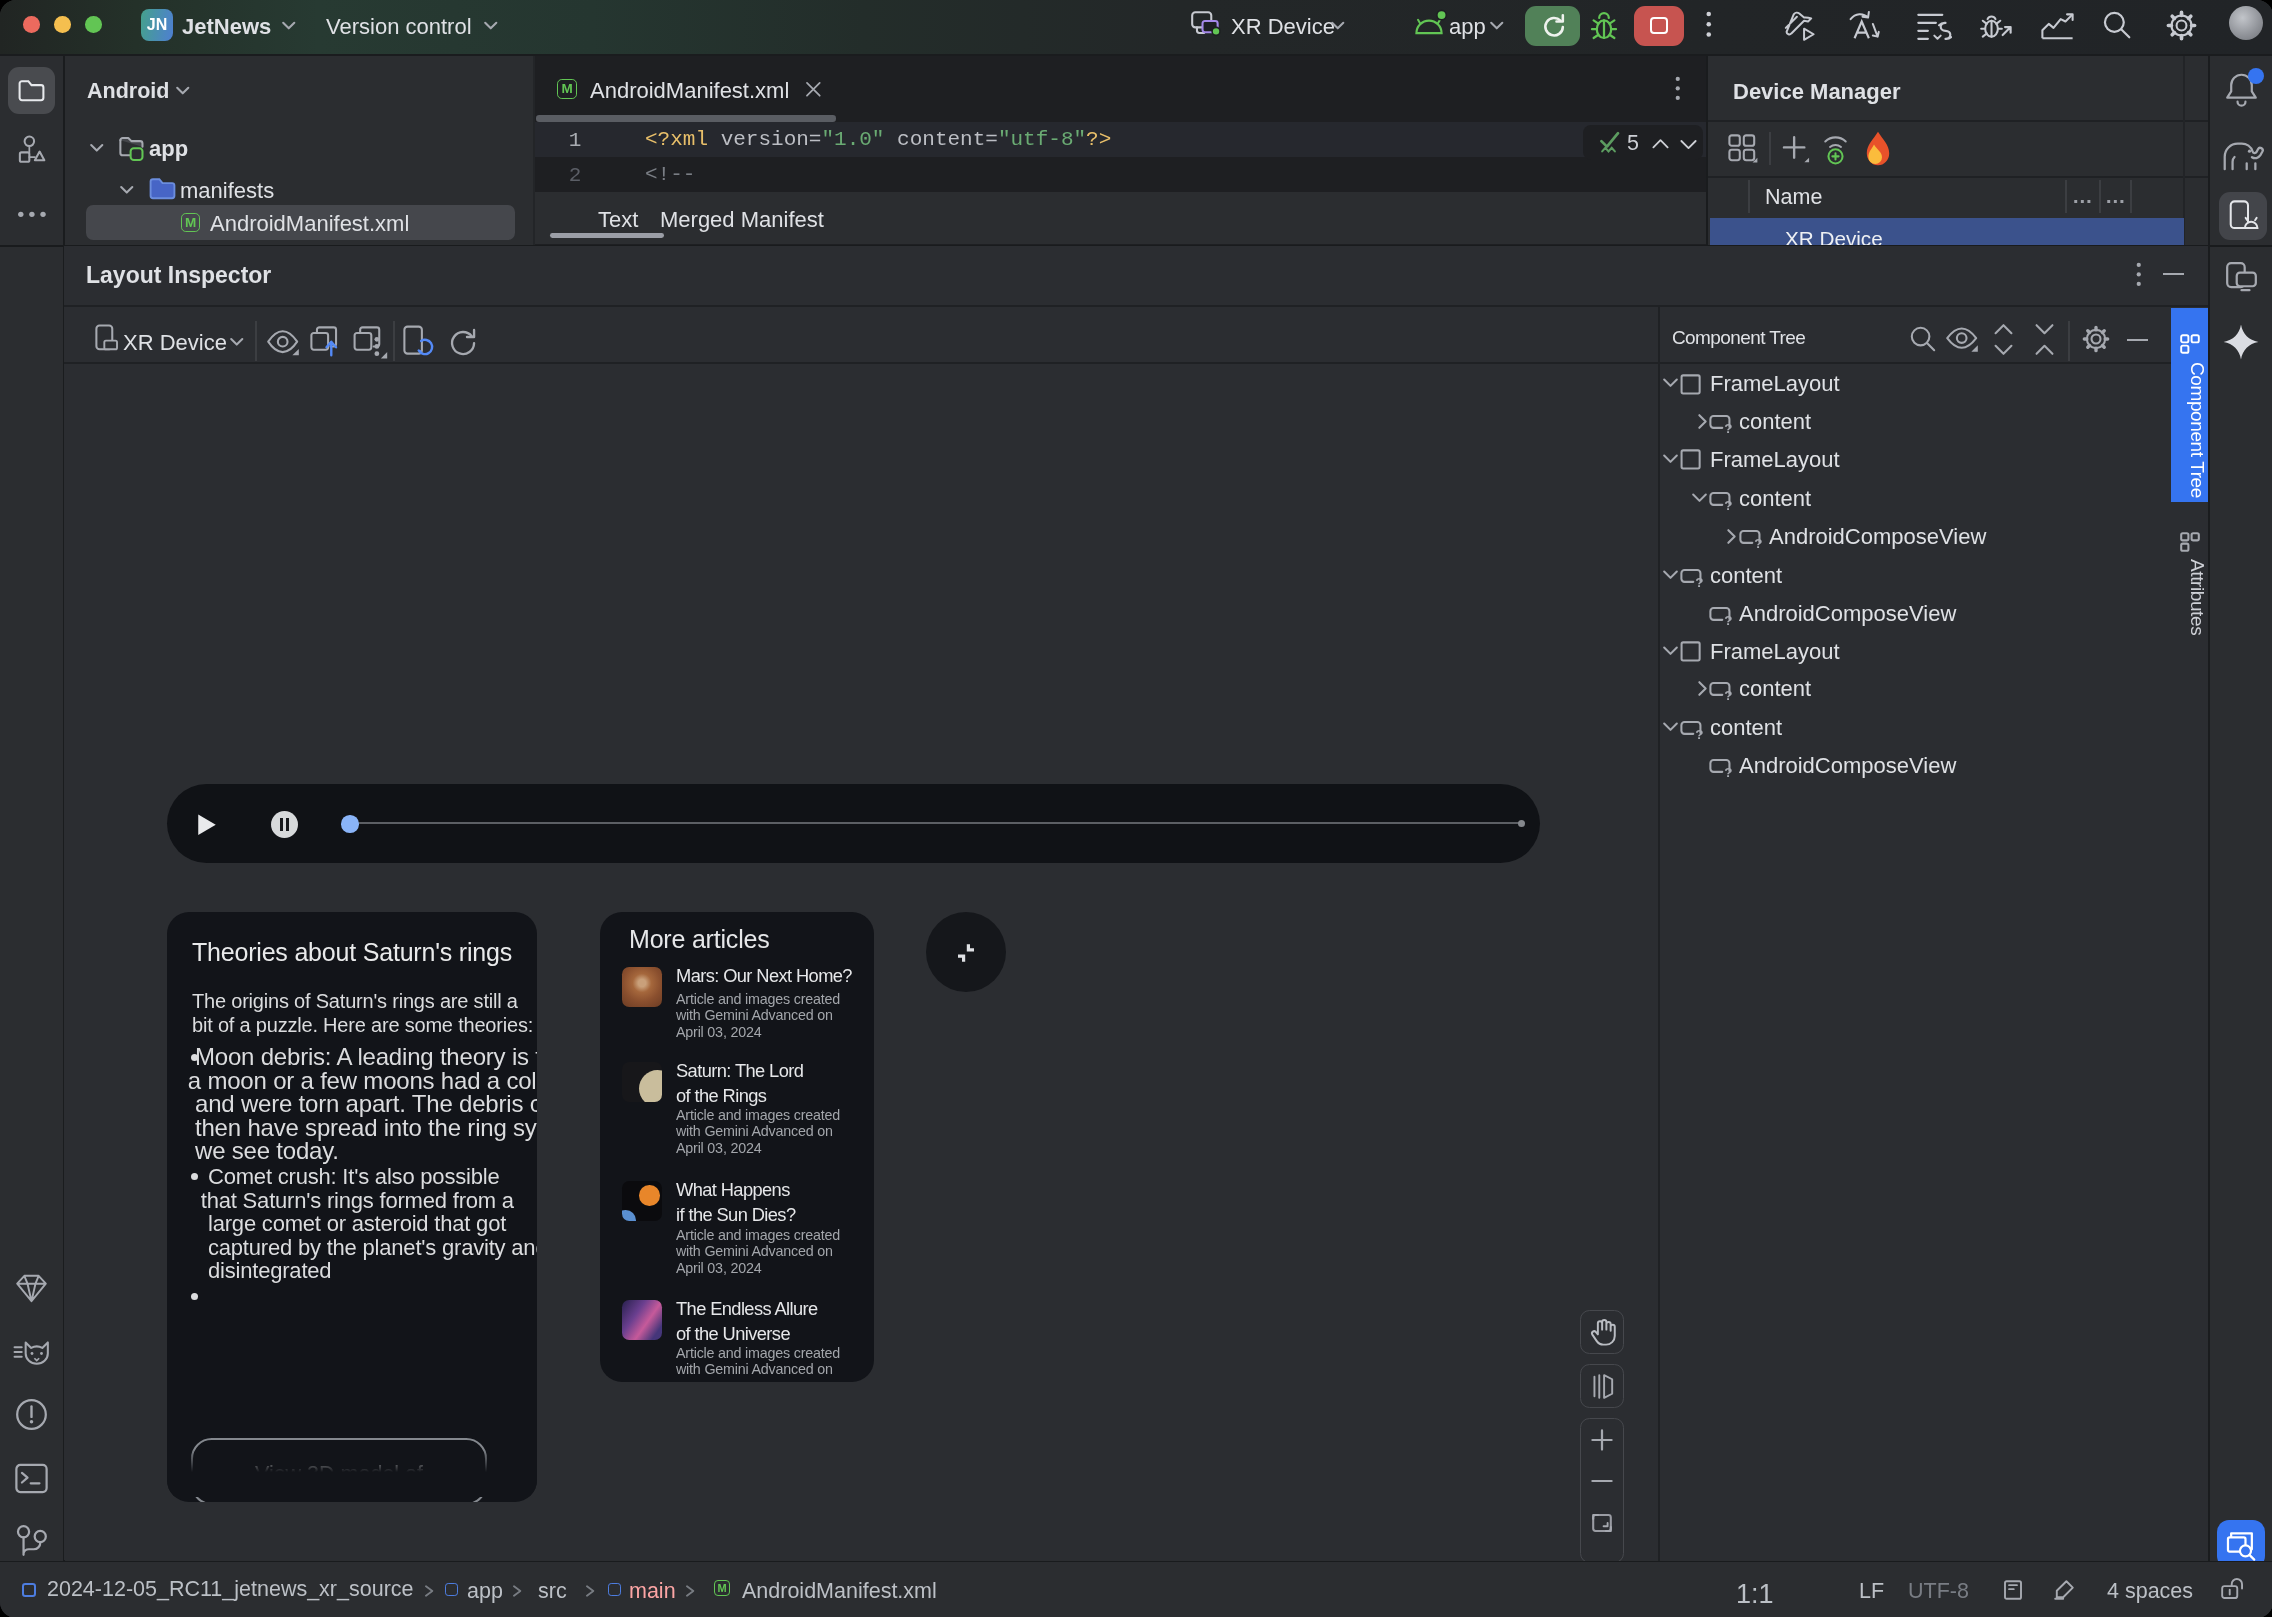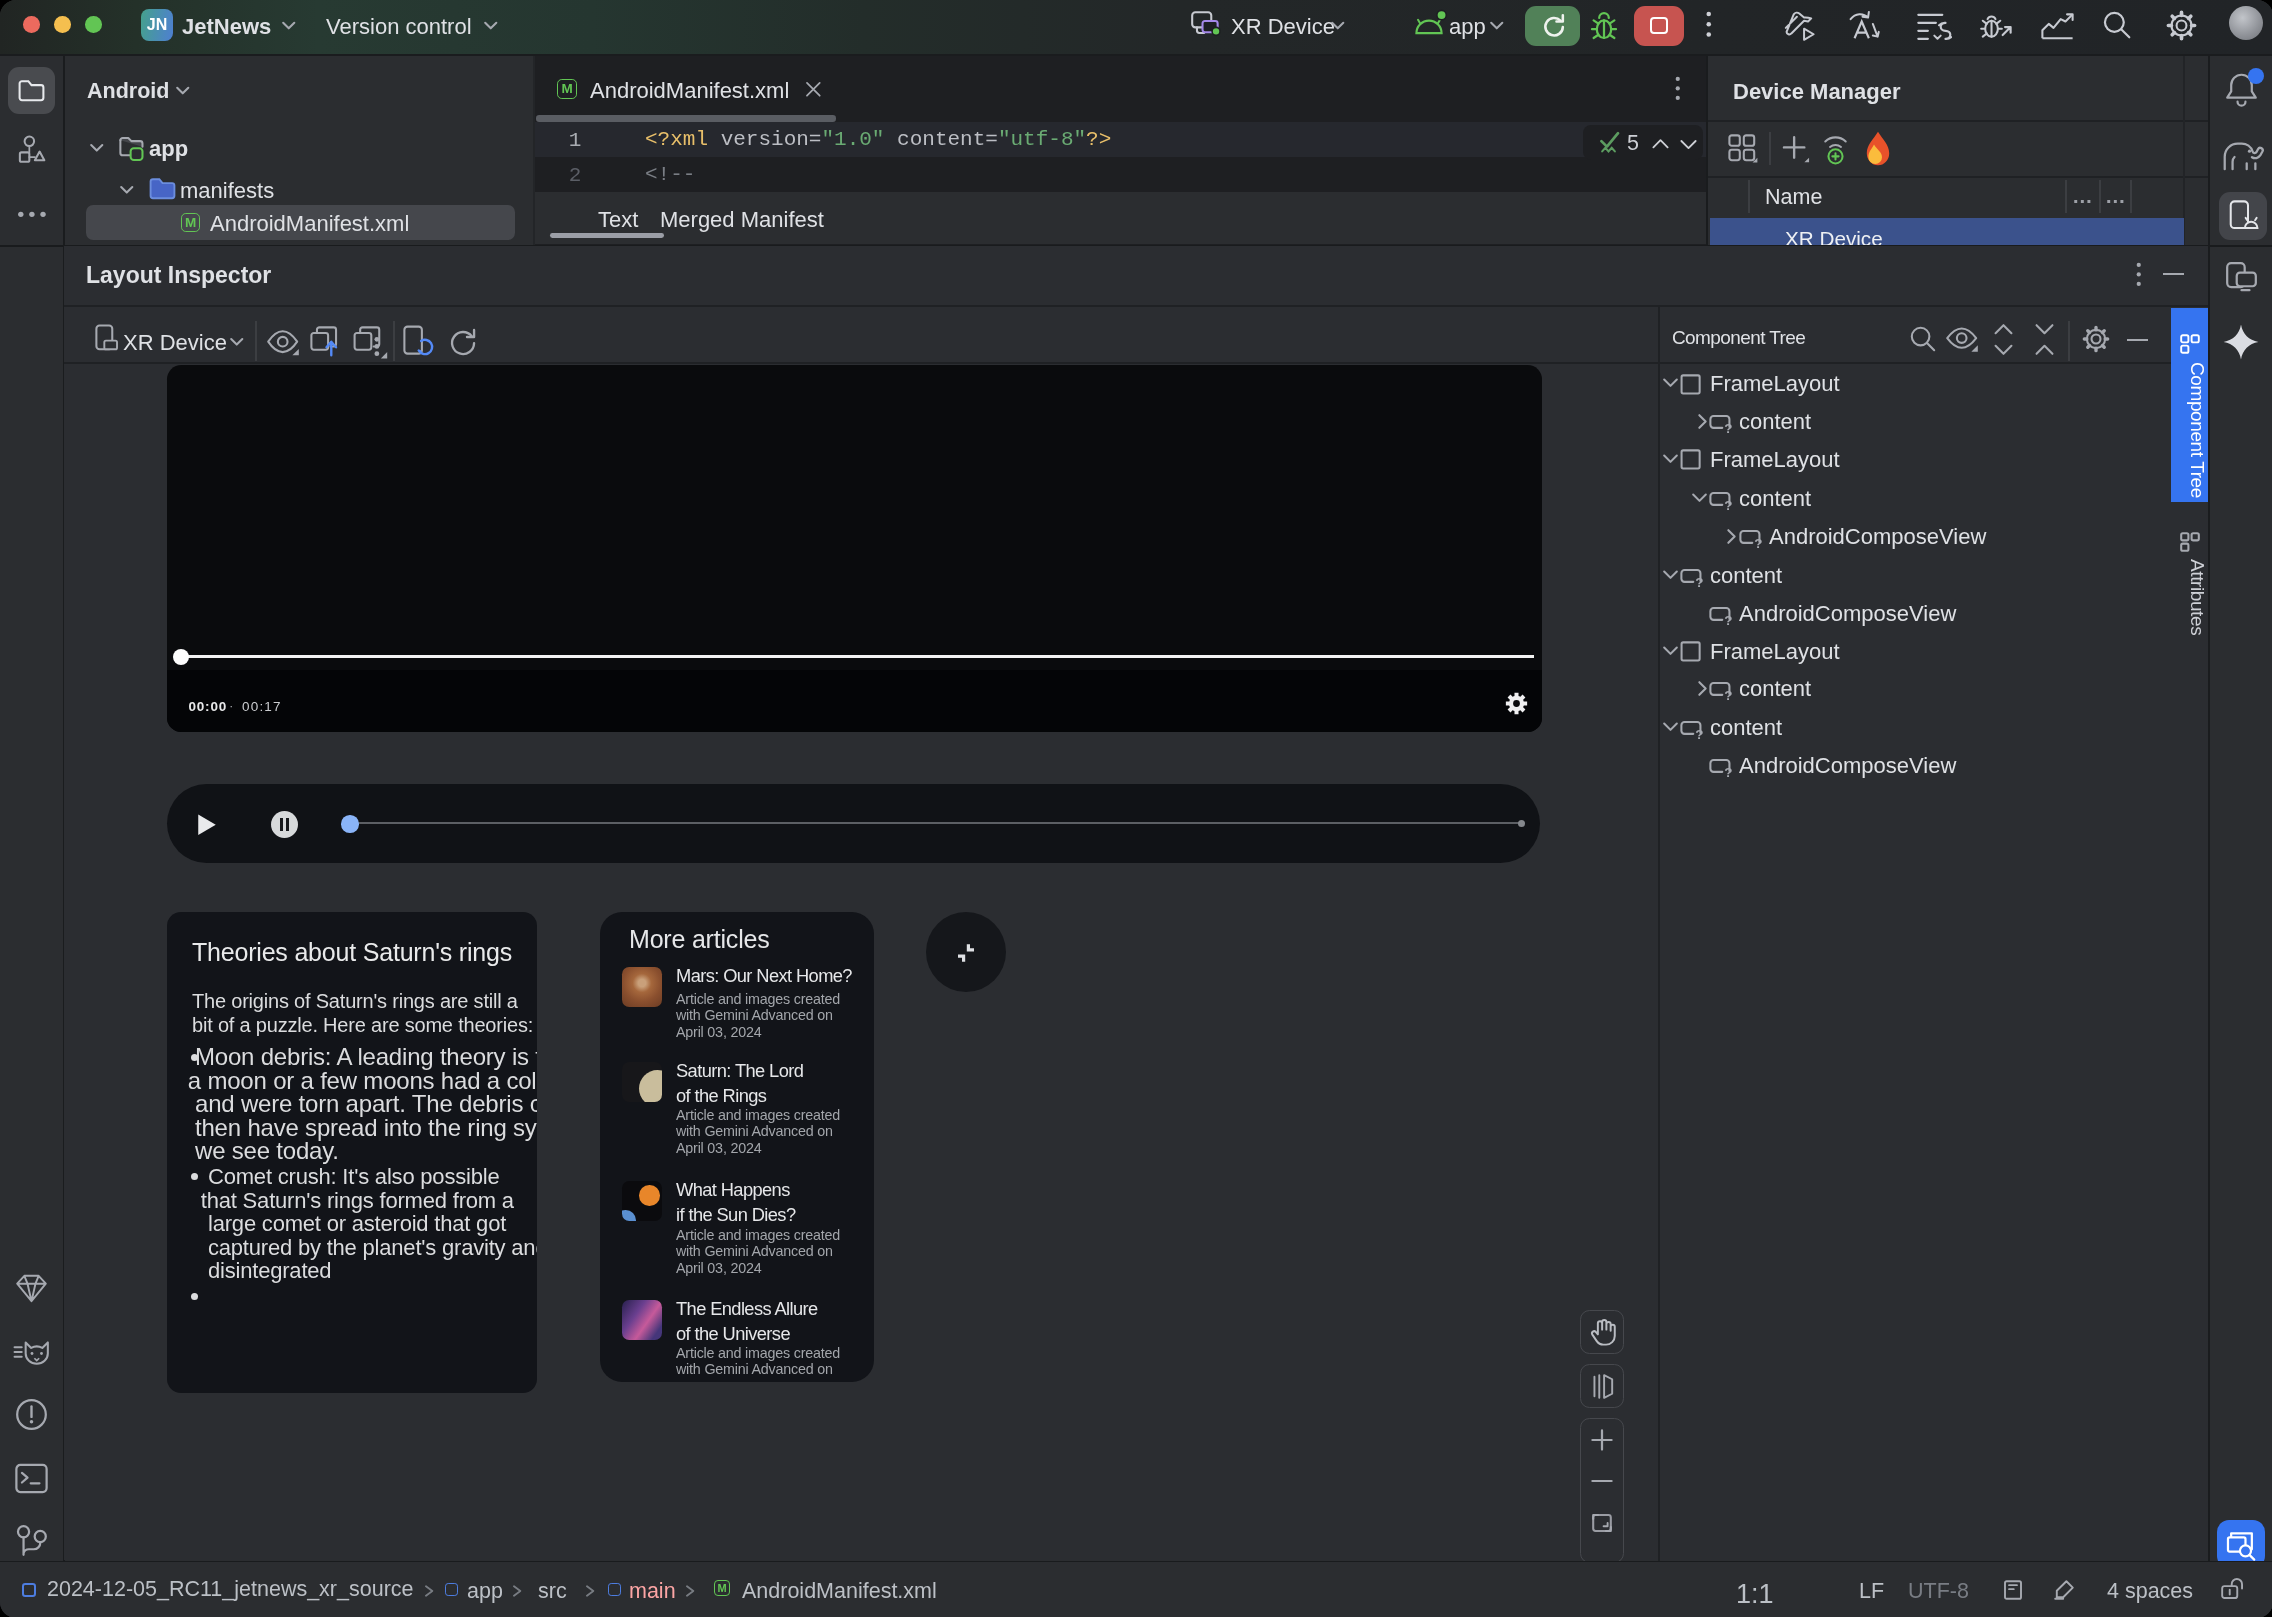--- a/index.html
+++ b/index.html
@@ -261,48 +261,33 @@
 <svg class="abs" style="left:402px;top:324px" width="35" height="37" viewBox="0 0 44 46">
       <rect x="3" y="3" width="22" height="34" rx="4" class="ic"></rect>
       <path d="M24 21 a9 9 0 1 1-3 12" style="stroke:#548af7;fill:none;stroke-width:3;stroke-linecap:round"></path>
       <path d="M21 34 l3-2 1 4 Z" style="fill:#548af7"></path>
     </svg>
 <svg class="abs" style="left:445px;top:326px" width="33" height="33" viewBox="0 0 42 42">
       <path d="M34 13 a14 14 0 1 0 3 9" class="ic" style="stroke-width:3"></path>
       <path d="M37 5 v9 h-9" class="ic" style="stroke-width:3"></path>
     </svg>
 
-<div class="abs" style="left:167px;top:365px;width:1375px;height:367px;border-radius:14.3px;background:#0a0b0d;overflow:hidden">
-  <div class="abs" style="left:0;top:305px;width:1375px;height:62px;background:#040507"></div>
-  <div class="abs" style="left:12px;top:290px;width:1355px;height:3.2px;background:#f2f2f2"></div>
-  <div class="abs" style="left:5.6px;top:284px;width:16px;height:16px;border-radius:50%;background:#fdfdfd"></div>
-  <div class="abs" style="left:21.5px;top:334px;font-size:13.5px;color:#e8e9ea;font-weight:700;letter-spacing:0.8px">00:00</div>
-  <div class="abs" style="left:62px;top:333px;font-size:13.5px;color:#9fa2a6">·</div>
-  <div class="abs" style="left:75px;top:334px;font-size:13.5px;color:#cbcdd0;letter-spacing:1.2px">00:17</div>
-  <svg class="abs" style="left:1335px;top:324px" width="29" height="29" viewBox="0 0 36 36">
-        <circle cx="18" cy="18" r="9.5" style="fill:#f0f0f1"></circle>
-        <g style="stroke:#f0f0f1;stroke-width:5">
-          <path d="M18 11 V4.8 M18 25 V31.2 M11 18 H4.8 M25 18 H31.2 M13 13 L8.7 8.7 M23 23 L27.3 27.3 M13 23 L8.7 27.3 M23 13 L27.3 8.7"></path>
-        </g>
-        <circle cx="18" cy="18" r="4.2" style="fill:#0a0b0d"></circle>
-      </svg>
-</div>
 
 <div class="abs" style="left:167px;top:784px;width:1373px;height:79px;border-radius:40px;background:#101216"></div>
 <svg class="abs" style="left:195px;top:812px" width="24" height="25.4" viewBox="0 0 30 32">
       <path d="M4 3 L26 16 L4 29 Z" style="fill:#e9eaec"></path>
     </svg>
 <div class="abs" style="left:271px;top:811px;width:27px;height:27px;border-radius:50%;background:#d7d9db"></div>
 <div class="abs" style="left:280px;top:818px;width:3.2px;height:12.7px;background:#17191c"></div>
 <div class="abs" style="left:286px;top:818px;width:3.2px;height:12.7px;background:#17191c"></div>
 <div class="abs" style="left:358px;top:822px;width:1163px;height:2.4px;background:#5c5f64"></div>
 <div class="abs" style="left:341px;top:815px;width:17.5px;height:17.5px;border-radius:50%;background:#8ab4f8"></div>
 <div class="abs" style="left:1518px;top:820px;width:7.2px;height:7.2px;border-radius:50%;background:#85888d"></div>
 
-<div class="abs" style="left:167px;top:912px;width:370px;height:481px;border-radius:14px;background:#121419;overflow:hidden;color:#dbdcde">
+<div class="abs" style="left:167px;top:912px;width:370px;height:590px;border-radius:22px;background:#121419;overflow:hidden;color:#dbdcde">
   <div class="abs" style="left:25px;top:26px;font-size:25px;color:#e9eaeb;white-space:nowrap;letter-spacing:-0.2px">Theories about Saturn's rings</div>
   <div class="abs" style="left:25px;top:78px;font-size:20px;line-height:23.5px;white-space:nowrap;letter-spacing:-0.2px">The origins of Saturn's rings are still a<br>bit of a puzzle. Here are some theories:</div>
   <div class="abs" style="left:24px;top:142px;width:7.2px;height:7.2px;border-radius:50%;background:#dbdcde"></div>
   <div class="abs" style="left:28px;top:133px;font-size:24px;line-height:23.5px;white-space:nowrap;letter-spacing:-0.2px">Moon debris: A leading theory is that<br><span style="margin-left:-7.2px">a moon or a few moons had a collision<br>and were torn apart. The debris could<br>then have spread into the ring system<br>we see today.</span></div>
   <div class="abs" style="left:24px;top:261px;width:7.2px;height:7.2px;border-radius:50%;background:#dbdcde"></div>
   <div class="abs" style="left:41px;top:253px;font-size:22px;line-height:23.5px;white-space:nowrap;letter-spacing:-0.2px">Comet crush: It's also possible<br><span style="margin-left:-7.2px">that Saturn's rings formed from a<br>large comet or asteroid that got<br>captured by the planet's gravity and<br>disintegrated</span></div>
   <div class="abs" style="left:24px;top:381px;width:7.2px;height:7.2px;border-radius:50%;background:#dbdcde"></div>
   <div class="abs" style="left:24px;top:526px;width:296px;height:67px;border-radius:20.7px;border:2px solid #84888e"></div>
   <div class="abs" style="left:24px;top:550px;width:296px;text-align:center;font-size:21.5px;color:#e9eaeb;white-space:nowrap">View 3D model of</div>
   <div class="abs" style="left:0;top:537px;width:370px;height:48px;background:linear-gradient(180deg,rgba(18,20,25,0),#121419 48%)"></div>

